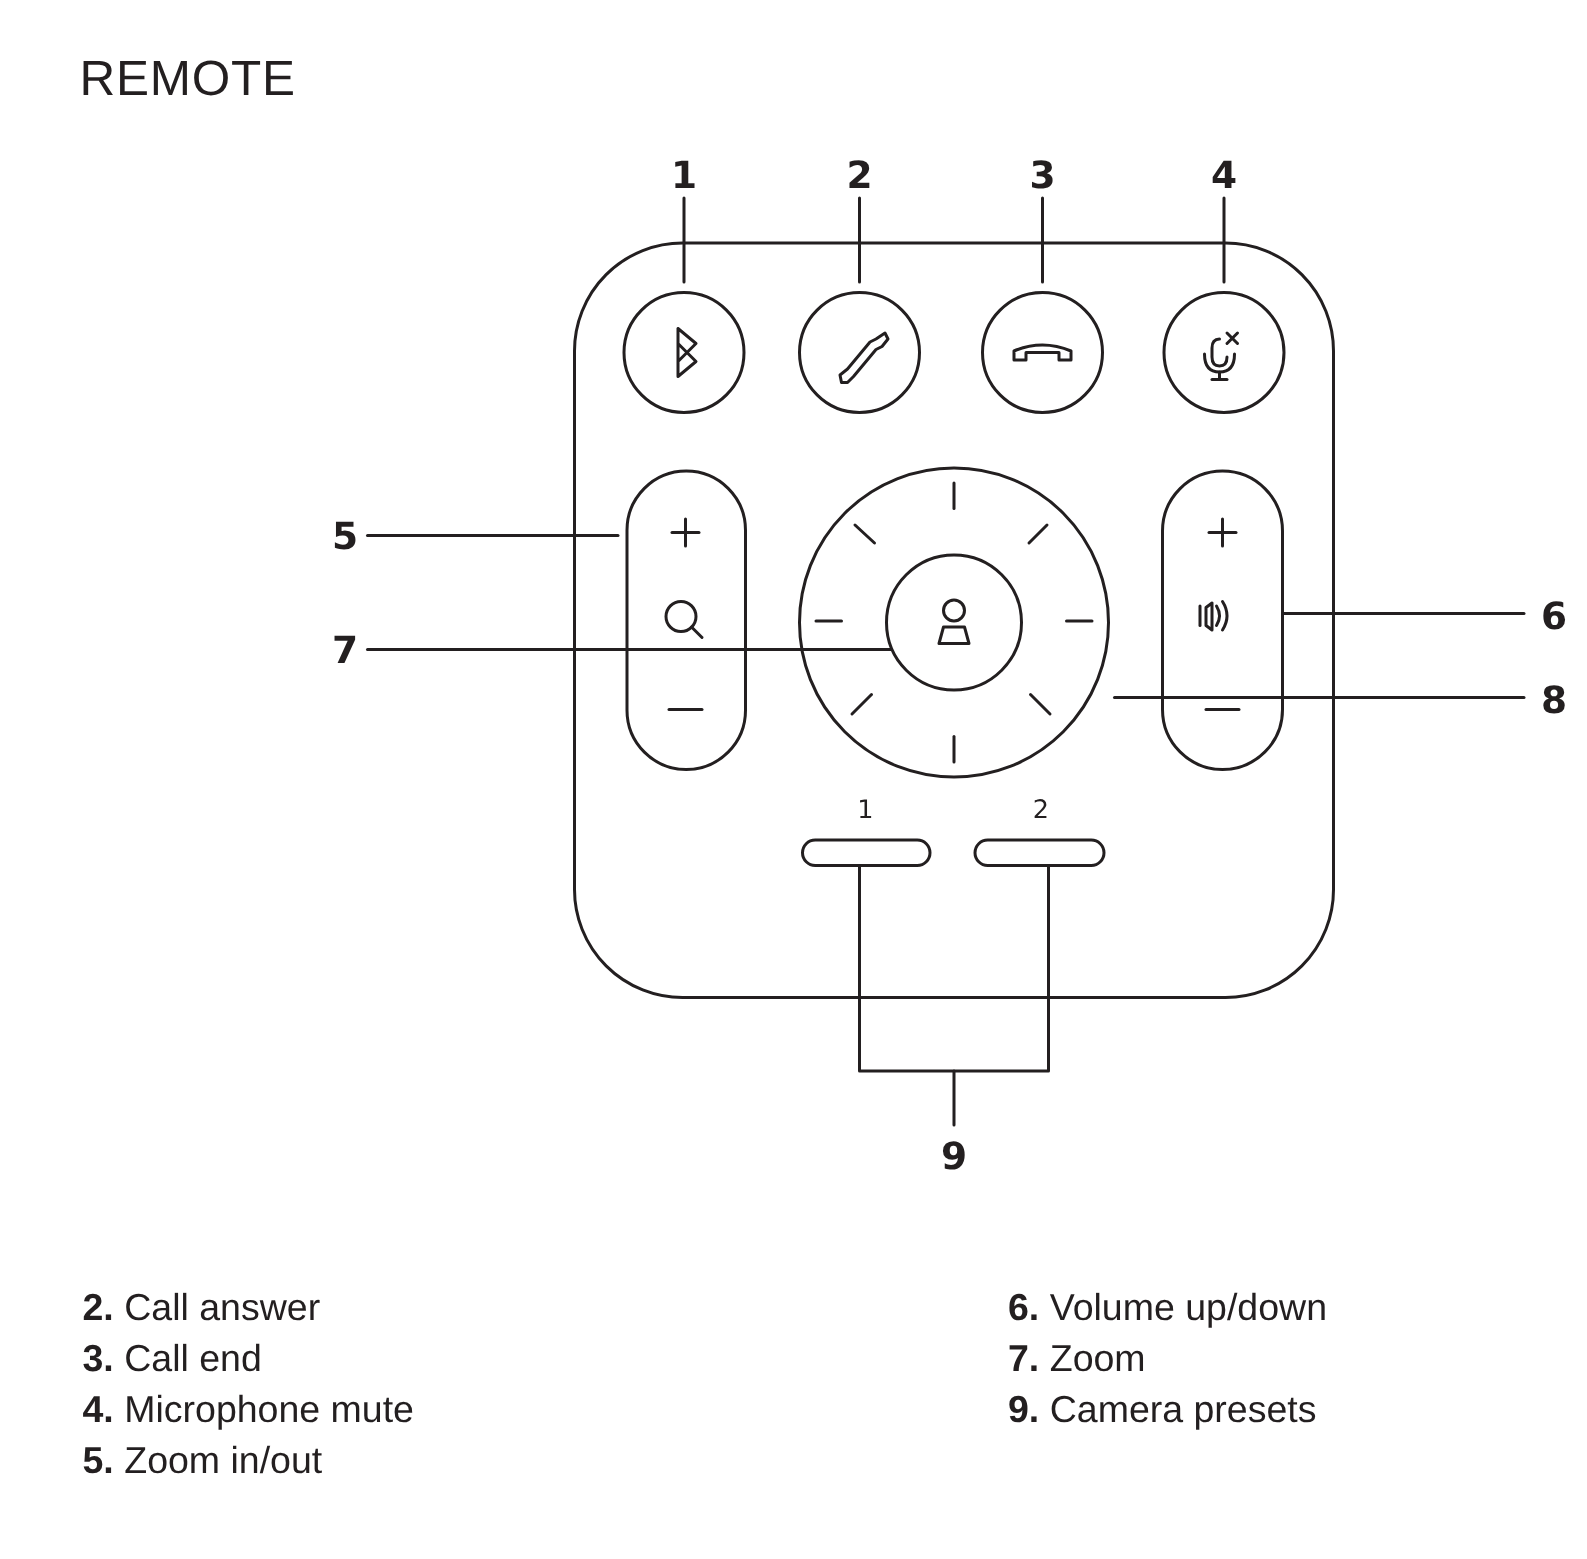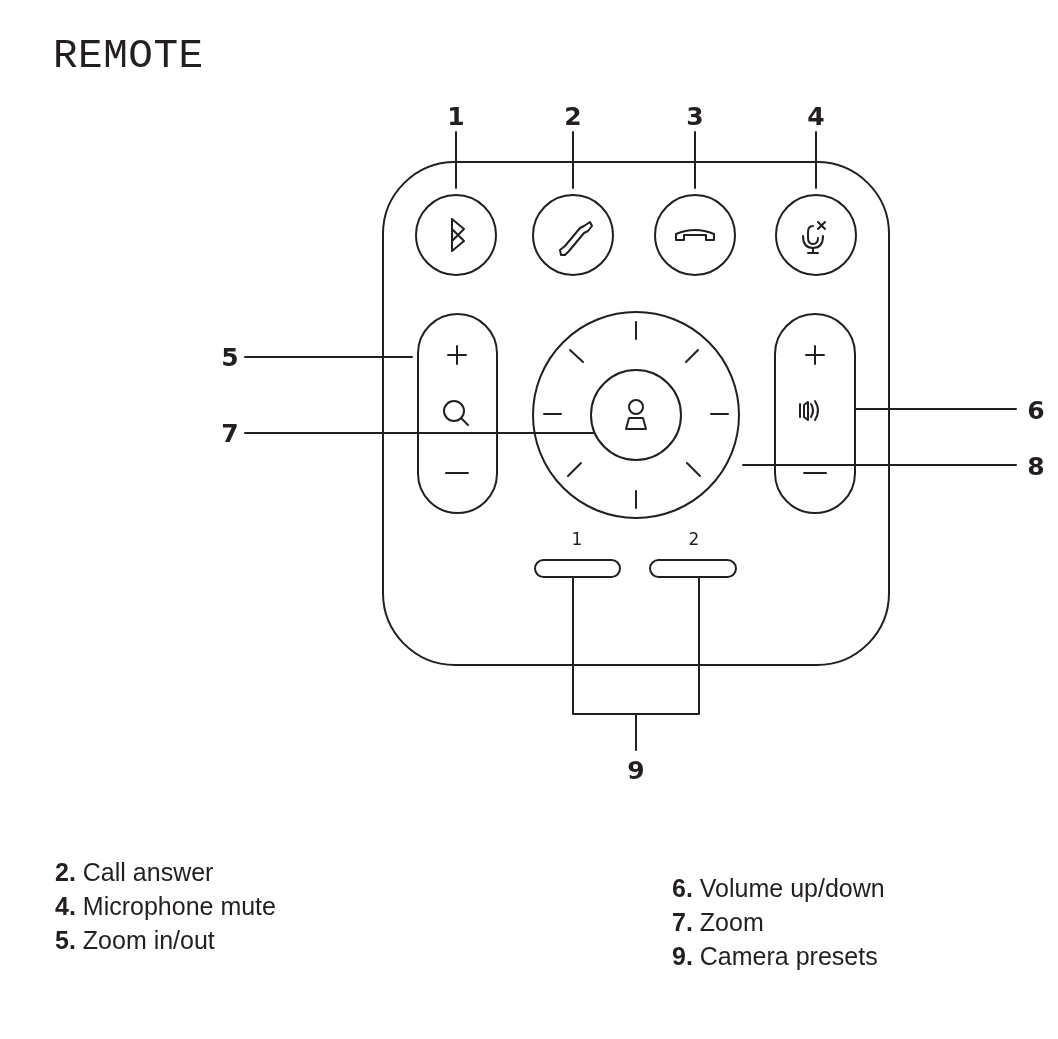--- a/index.html
+++ b/index.html
@@ -1,23 +1,23 @@
 <!DOCTYPE html>
 <html><head>
 <meta charset="utf-8">
 <style>
   html, body { margin:0; padding:0; background:#ffffff; }
   body { width:1058px; height:1039px; position:relative; overflow:hidden; font-family:"Liberation Sans", sans-serif; color:#231f20; }
-  .title { position:absolute; left:53px; top:33px; font-size:41px; font-weight:400; letter-spacing:0.5px; margin:0;font-family:Liberation Mono, monospace; }
+  .title { position:absolute; left:53px; top:33px; font-size:33px; font-weight:400; letter-spacing:0.5px; margin:0; }
   svg.diagram { position:absolute; left:0; top:0; }
   .callout-num { font-family:"DejaVu Sans", sans-serif; font-weight:bold; font-size:25px; fill:#231f20; }
   .preset-num { font-family:"DejaVu Sans", sans-serif; font-size:17px; fill:#231f20; }
   .legend { position:absolute; top:855px; font-size:25px; line-height:34px; }
   .legend.left { left:55px; }
-  .legend.right { left:672px;margin-top:16px; }
+  .legend.right { left:672px; }
   .legend-item { white-space:nowrap; }
   .legend-num { font-weight:bold; }
 </style>
 </head>
 <body>
 
 <h1 class="title">REMOTE</h1>
 
 <svg class="diagram" width="1058" height="1039" viewBox="0 0 1058 1039" fill="none" stroke="#231f20" stroke-width="2" stroke-linecap="round" stroke-linejoin="round">
 
@@ -122,20 +122,21 @@
   <text class="preset-num" x="577" y="545" text-anchor="middle" stroke="none">1</text>
   <text class="preset-num" x="694" y="545" text-anchor="middle" stroke="none">2</text>
   <rect x="535" y="560" width="85" height="17" rx="8.5" ry="8.5"></rect>
   <rect x="650" y="560" width="86" height="17" rx="8.5" ry="8.5"></rect>
   <path d="M573 577 L573 714 L699 714 L699 577"></path>
   <line x1="636" y1="714" x2="636" y2="750"></line>
 </svg>
 
 <div class="legend left">
   <div class="legend-item"><span class="legend-num">2.</span> <span>Call answer</span></div>
+  <div class="legend-item"><span class="legend-num">3.</span> <span>Call end</span></div>
   <div class="legend-item"><span class="legend-num">4.</span> <span>Microphone mute</span></div>
   <div class="legend-item"><span class="legend-num">5.</span> <span>Zoom in/out</span></div>
 </div>
 
 <div class="legend right">
   <div class="legend-item"><span class="legend-num">6.</span> <span>Volume up/down</span></div>
   <div class="legend-item"><span class="legend-num">7.</span> <span>Zoom</span></div>
   <div class="legend-item"><span class="legend-num">9.</span> <span>Camera presets</span></div>
 </div>
 

